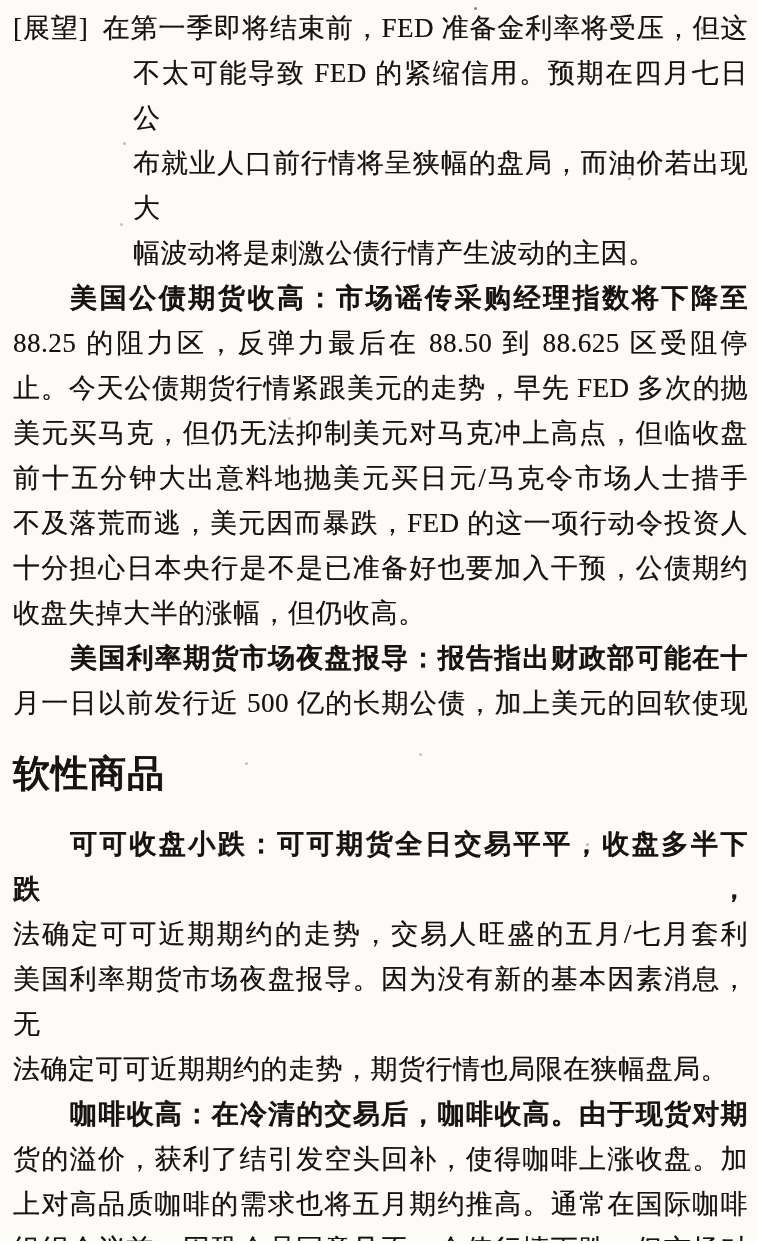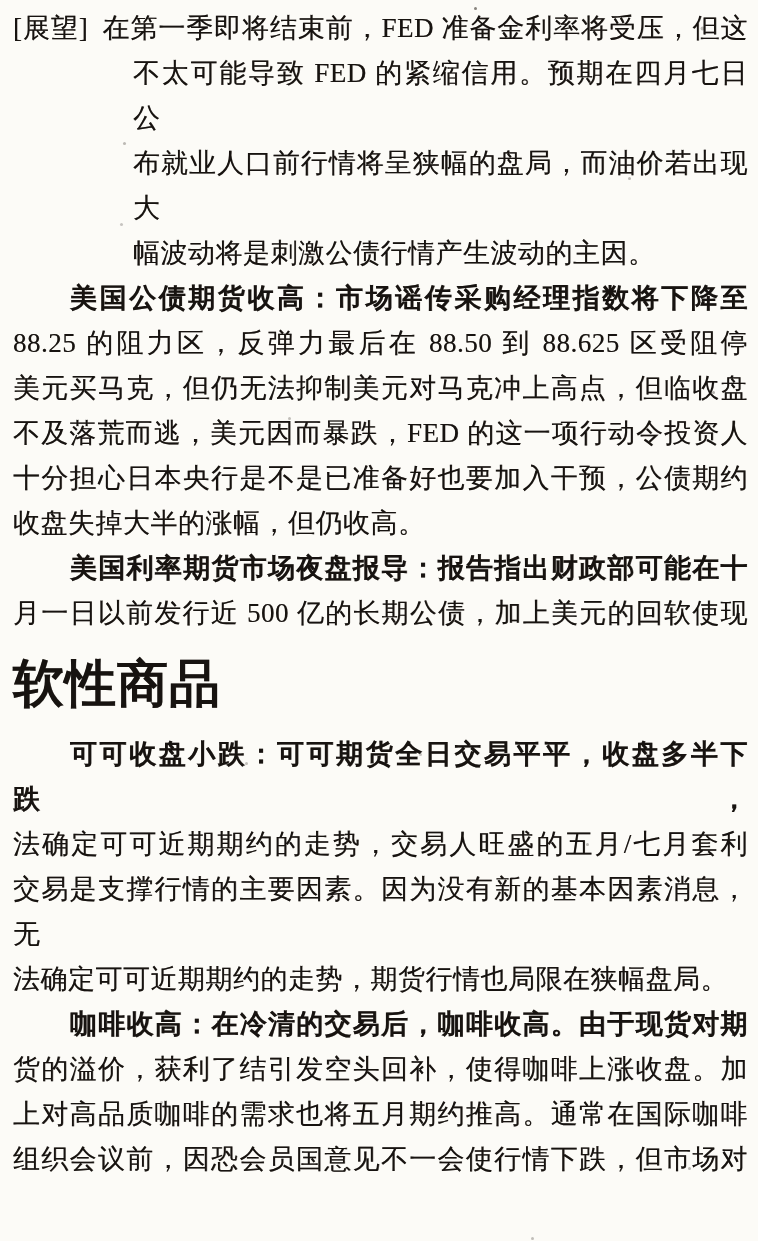--- a/index.html
+++ b/index.html
@@ -28,21 +28,21 @@
   .line.last {
     text-align-last: left;
     -moz-text-align-last: left;
   }
   
   .hang .cont { margin-left: 120px; }
   .hang-text { margin-left: 14px; }
   
   .indent-first .line.first { text-indent: 57px; font-weight: bold; }
   .heading {
-    font-size: 51px;
+    font-size: 37px;
     font-weight: bold;
     line-height: 52px;
     margin: 22px 0;
     letter-spacing: 1px;
     text-align: left;
   }
   
   .speckles {
     position: absolute;
     left: 0; top: 0;
@@ -77,37 +77,39 @@
     <div class="para hang">
       <div class="line"><span class="hang-label">[展望]</span><span class="hang-text">在第一季即将结束前，FED 准备金利率将受压，但这</span></div>
       <div class="line cont">不太可能导致 FED 的紧缩信用。预期在四月七日公</div>
       <div class="line cont">布就业人口前行情将呈狭幅的盘局，而油价若出现大</div>
       <div class="line cont last">幅波动将是刺激公债行情产生波动的主因。</div>
     </div>
 
     <div class="para indent-first">
       <div class="line first">美国公债期货收高：市场谣传采购经理指数将下降至</div>
       <div class="line">88.25 的阻力区，反弹力最后在 88.50 到 88.625 区受阻停</div>
+      <div class="line">止。今天公债期货行情紧跟美元的走势，早先 FED 多次的抛</div>
       <div class="line">美元买马克，但仍无法抑制美元对马克冲上高点，但临收盘</div>
+      <div class="line">前十五分钟大出意料地抛美元买日元/马克令市场人士措手</div>
       <div class="line">不及落荒而逃，美元因而暴跌，FED 的这一项行动令投资人</div>
       <div class="line">十分担心日本央行是不是已准备好也要加入干预，公债期约</div>
       <div class="line last">收盘失掉大半的涨幅，但仍收高。</div>
     </div>
 
     <div class="para indent-first">
       <div class="line first">美国利率期货市场夜盘报导：报告指出财政部可能在十</div>
       <div class="line">月一日以前发行近 500 亿的长期公债，加上美元的回软使现</div>
     </div>
 
     <div class="heading">软性商品</div>
 
     <div class="para indent-first">
       <div class="line first">可可收盘小跌：可可期货全日交易平平，收盘多半下跌，</div>
       <div class="line">法确定可可近期期约的走势，交易人旺盛的五月/七月套利</div>
-      <div class="line">交易是支撑行情的主要因素。因为没有新的基本因素消息，无</div>
+      <div class="line">美国利率期货市场夜盘报导。因为没有新的基本因素消息，无</div>
       <div class="line last">法确定可可近期期约的走势，期货行情也局限在狭幅盘局。</div>
     </div>
 
     <div class="para indent-first">
       <div class="line first">咖啡收高：在冷清的交易后，咖啡收高。由于现货对期</div>
       <div class="line">货的溢价，获利了结引发空头回补，使得咖啡上涨收盘。加</div>
       <div class="line">上对高品质咖啡的需求也将五月期约推高。通常在国际咖啡</div>
       <div class="line">组织会议前，因恐会员国意见不一会使行情下跌，但市场对</div>
 
     </div>

